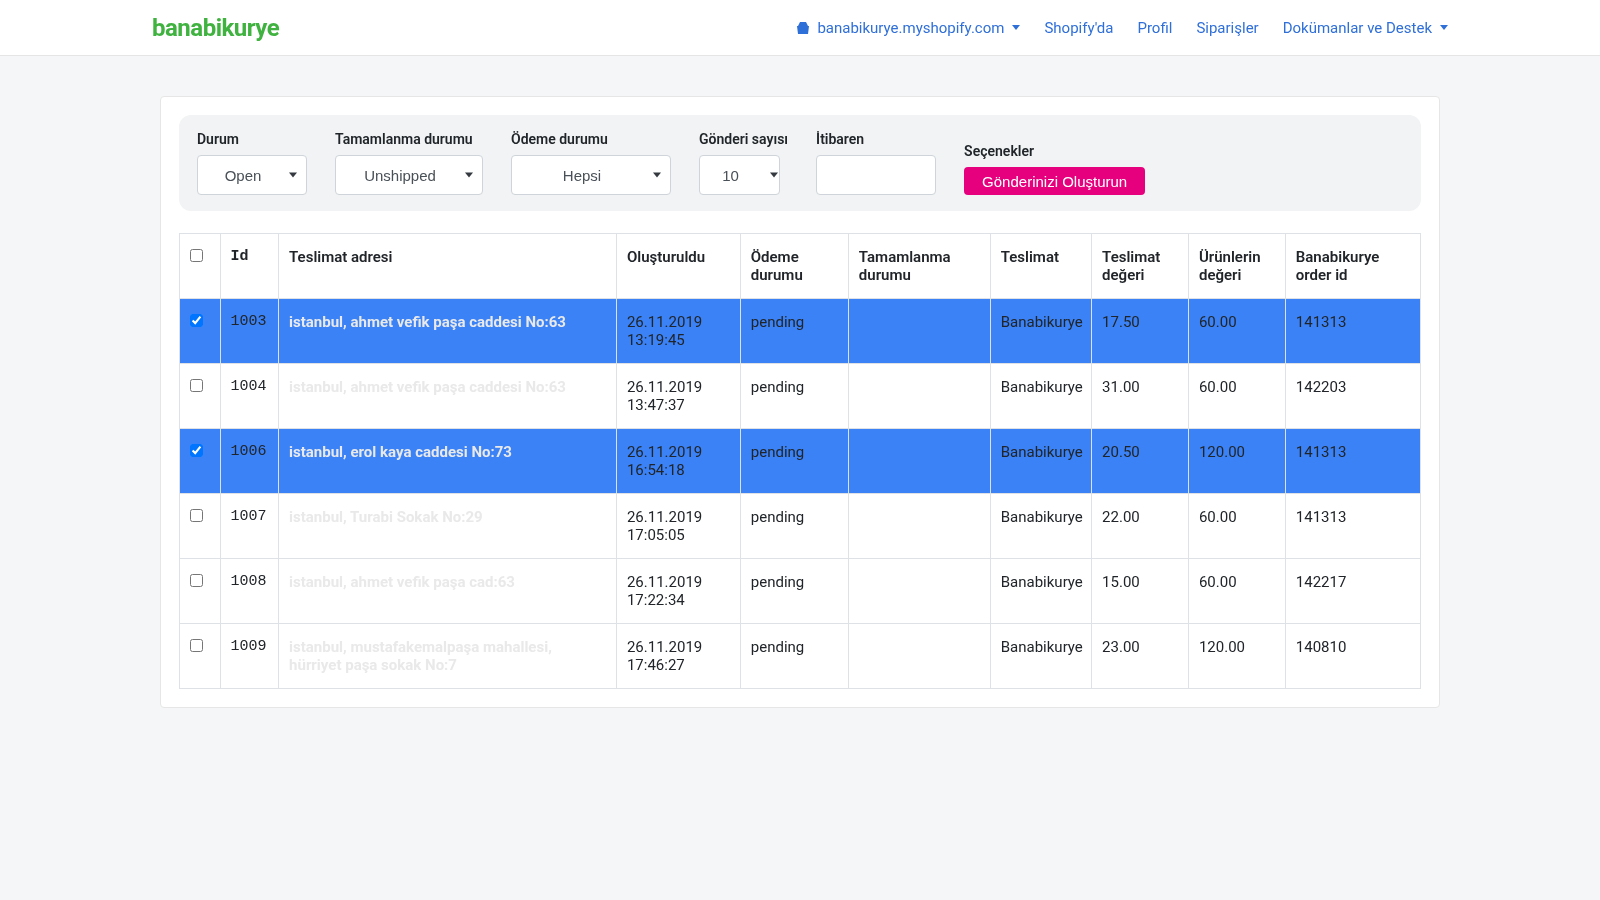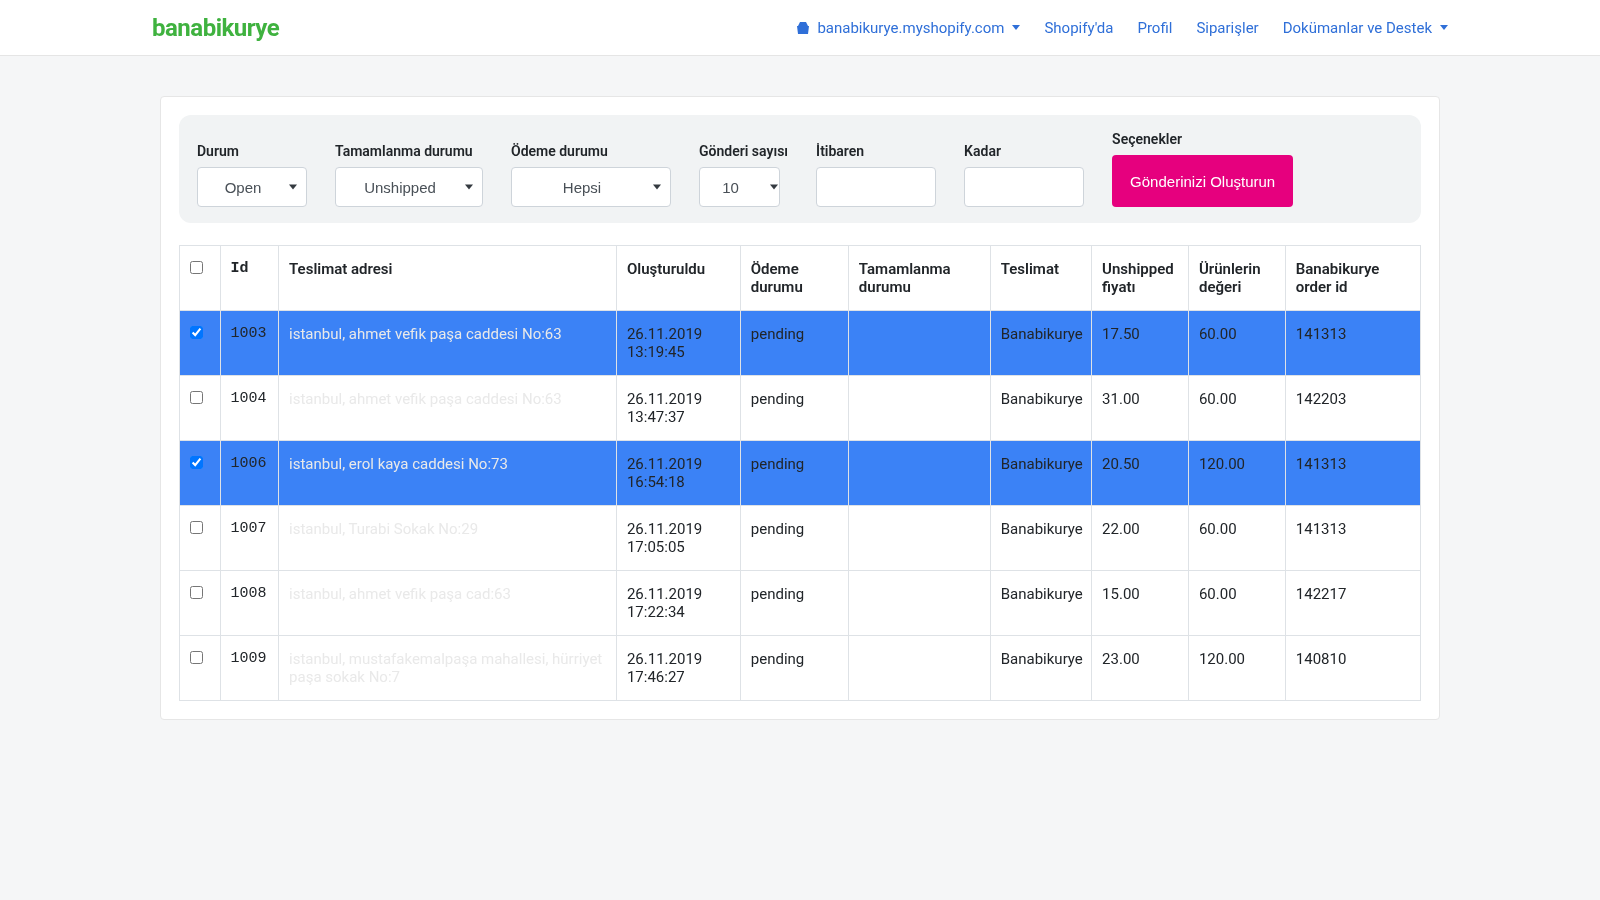--- a/index.html
+++ b/index.html
@@ -107,21 +107,21 @@
     border-right: 4px solid transparent;
     border-bottom: 5px solid #343a40;
     pointer-events: none;
   }
   .w-status { width: 110px; }
   .w-complete { width: 148px; }
   .w-pay { width: 160px; }
   .w-count { width: 81px; }
   .w-date { width: 120px; }
   .btn-primary {
-    height: 52px;
+    height: 28px;
     background: #e6007e;
     color: #ffffff;
     border: none;
     border-radius: 4px;
     padding: 0 18px;
     font-size: 15px;
     cursor: pointer;
   }
   table.orders {
     width: 100%;
@@ -135,21 +135,21 @@
     text-align: left;
     vertical-align: top;
     font-size: 15px;
   }
   table.orders th {
     font-weight: 600;
     background: #ffffff;
   }
   .col-check { width: 36px; text-align: center; }
   .col-id { width: 52px; font-family: Liberation Mono, monospace; }
-  .col-addr { width: 300px; }
+  .col-addr { width: 300px; font-weight: bold; }
   .col-created { width: 110px; }
   .col-paystatus { width: 96px; }
   .col-compstatus { width: 126px; }
   .col-deliv { width: 90px; }
   .col-price { width: 86px; text-align: right; }
   .col-value { width: 86px; text-align: right; }
   .col-bkid { width: 120px; }
   td.redacted { color: #e9e9e9; }
   tr.selected td, tr.selected td.redacted { background: #3b82f6; }
   .num { text-align: right; }
@@ -218,43 +218,39 @@
           <option>10</option>
         </select>
       </span>
     </div>
 
     <div class="filter-group">
       <span class="filter-label">İtibaren</span>
       <input class="form-input w-date" value="" style="">
     </div>
 
-    <div class="filter-group">
-      <span class="filter-label">Kadar</span>
-      <input class="form-input w-date" value="" style="">
-    </div>
 
     <div class="filter-group">
       <span class="filter-label">Seçenekler</span>
       <button class="btn-primary">Gönderinizi Oluşturun</button>
     </div>
 
   </div>
 
   <table class="orders">
     <thead>
       <tr>
         <th class="col-check"><input type="checkbox" style=""></th>
         <th class="col-id">Id</th>
         <th class="col-addr">Teslimat adresi</th>
         <th class="col-created">Oluşturuldu</th>
         <th class="col-paystatus">Ödeme durumu</th>
         <th class="col-compstatus">Tamamlanma durumu</th>
         <th class="col-deliv">Teslimat</th>
-        <th class="col-price num">Unshipped fiyatı</th>
+        <th class="col-price num">Teslimat değeri</th>
         <th class="col-value num">Ürünlerin değeri</th>
         <th class="col-bkid">Banabikurye order id</th>
       </tr>
     </thead>
     <tbody id="orders-body">
         <tr class="selected">
           <td class="col-check"><input type="checkbox" checked="" style=""></td>
           <td class="col-id">1003</td>
           <td class="col-addr redacted">istanbul, ahmet vefik paşa caddesi No:63</td>
           <td class="col-created">26.11.2019 13:19:45</td>

